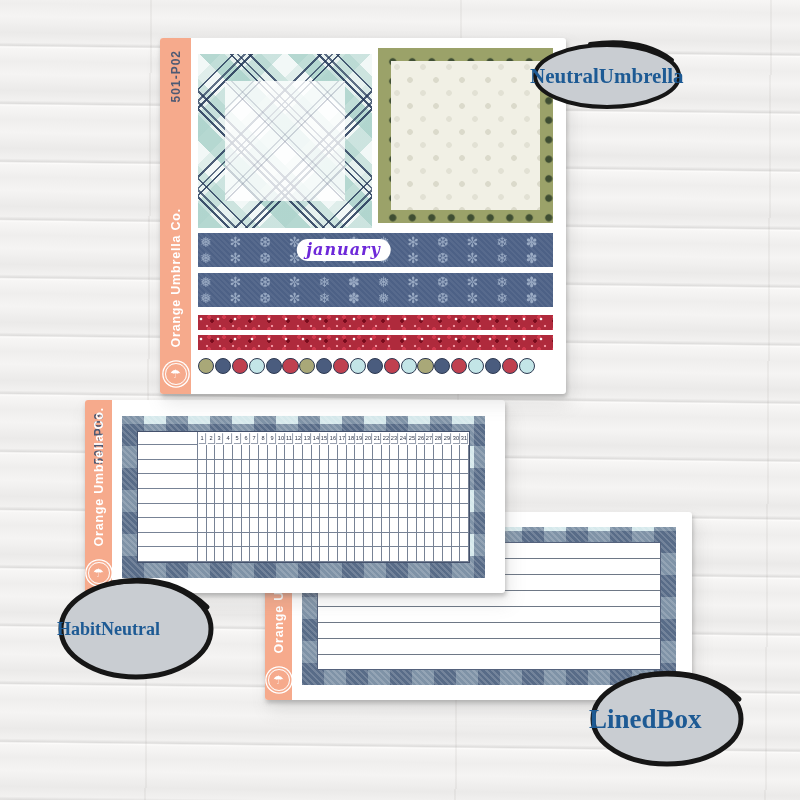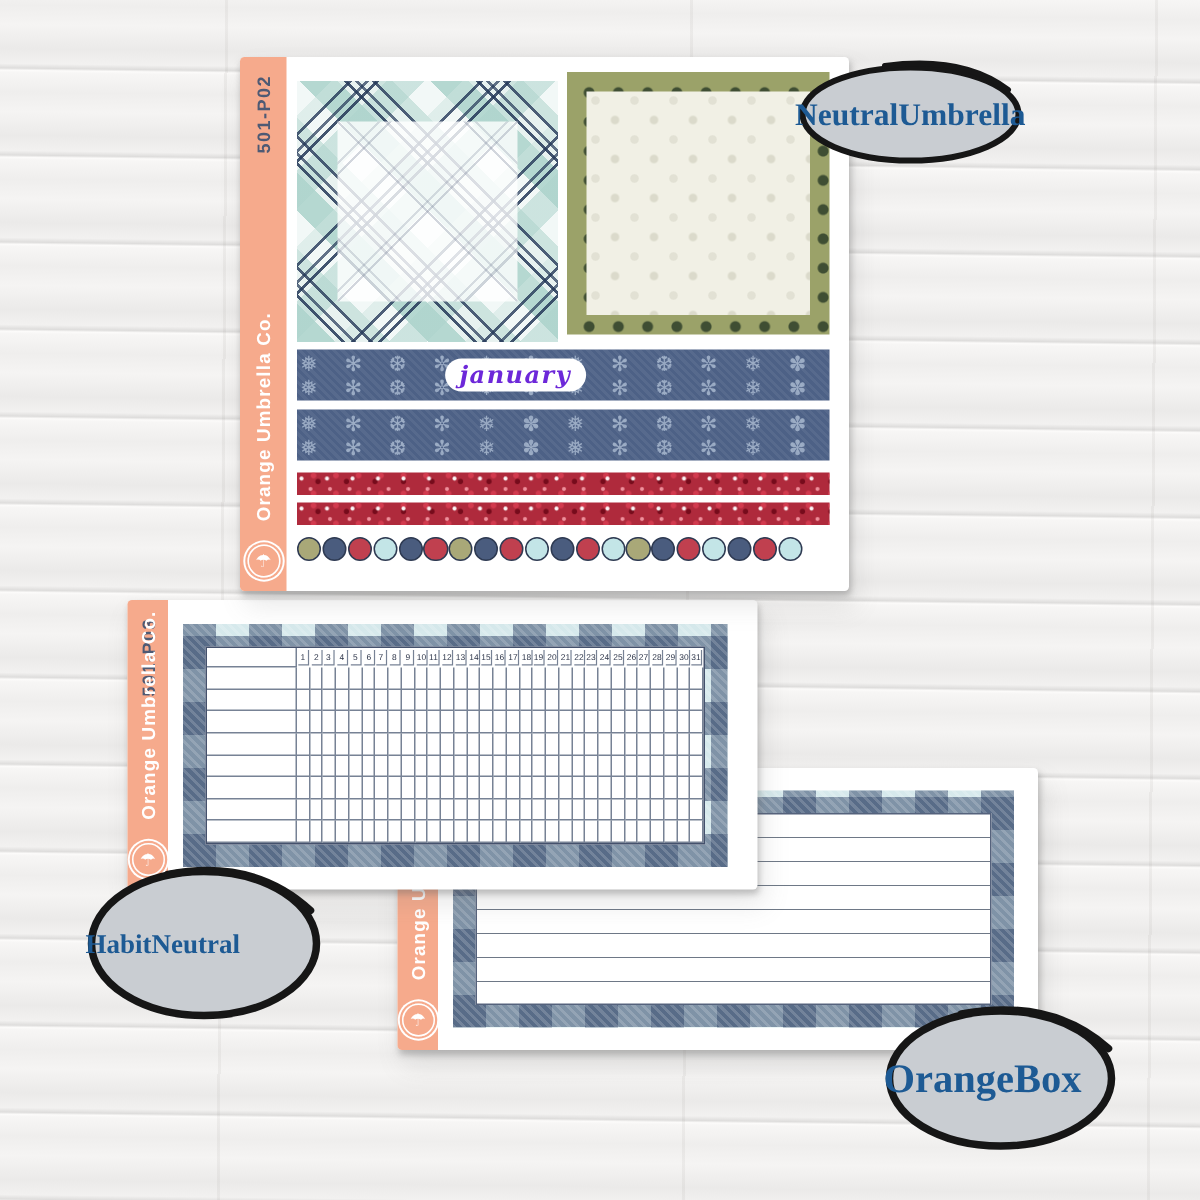--- a/index.html
+++ b/index.html
@@ -542,16 +542,16 @@
     <div>Neutral</div>
   </div>
 </div>
 
 <div class="oval oval-lined">
   <svg viewBox="0 0 157 97">
     <ellipse cx="78" cy="48" rx="74" ry="45" fill="#c9cdd2" stroke="#161616" stroke-width="5"></ellipse>
     <path d="M 52 5 Q 112 -6 150 28" fill="none" stroke="#161616" stroke-width="5" stroke-linecap="round"></path>
   </svg>
   <div class="oval-text">
-    <div>Orange</div>
+    <div>Lined</div>
     <div>Box</div>
   </div>
 </div>
 
 </body></html>

